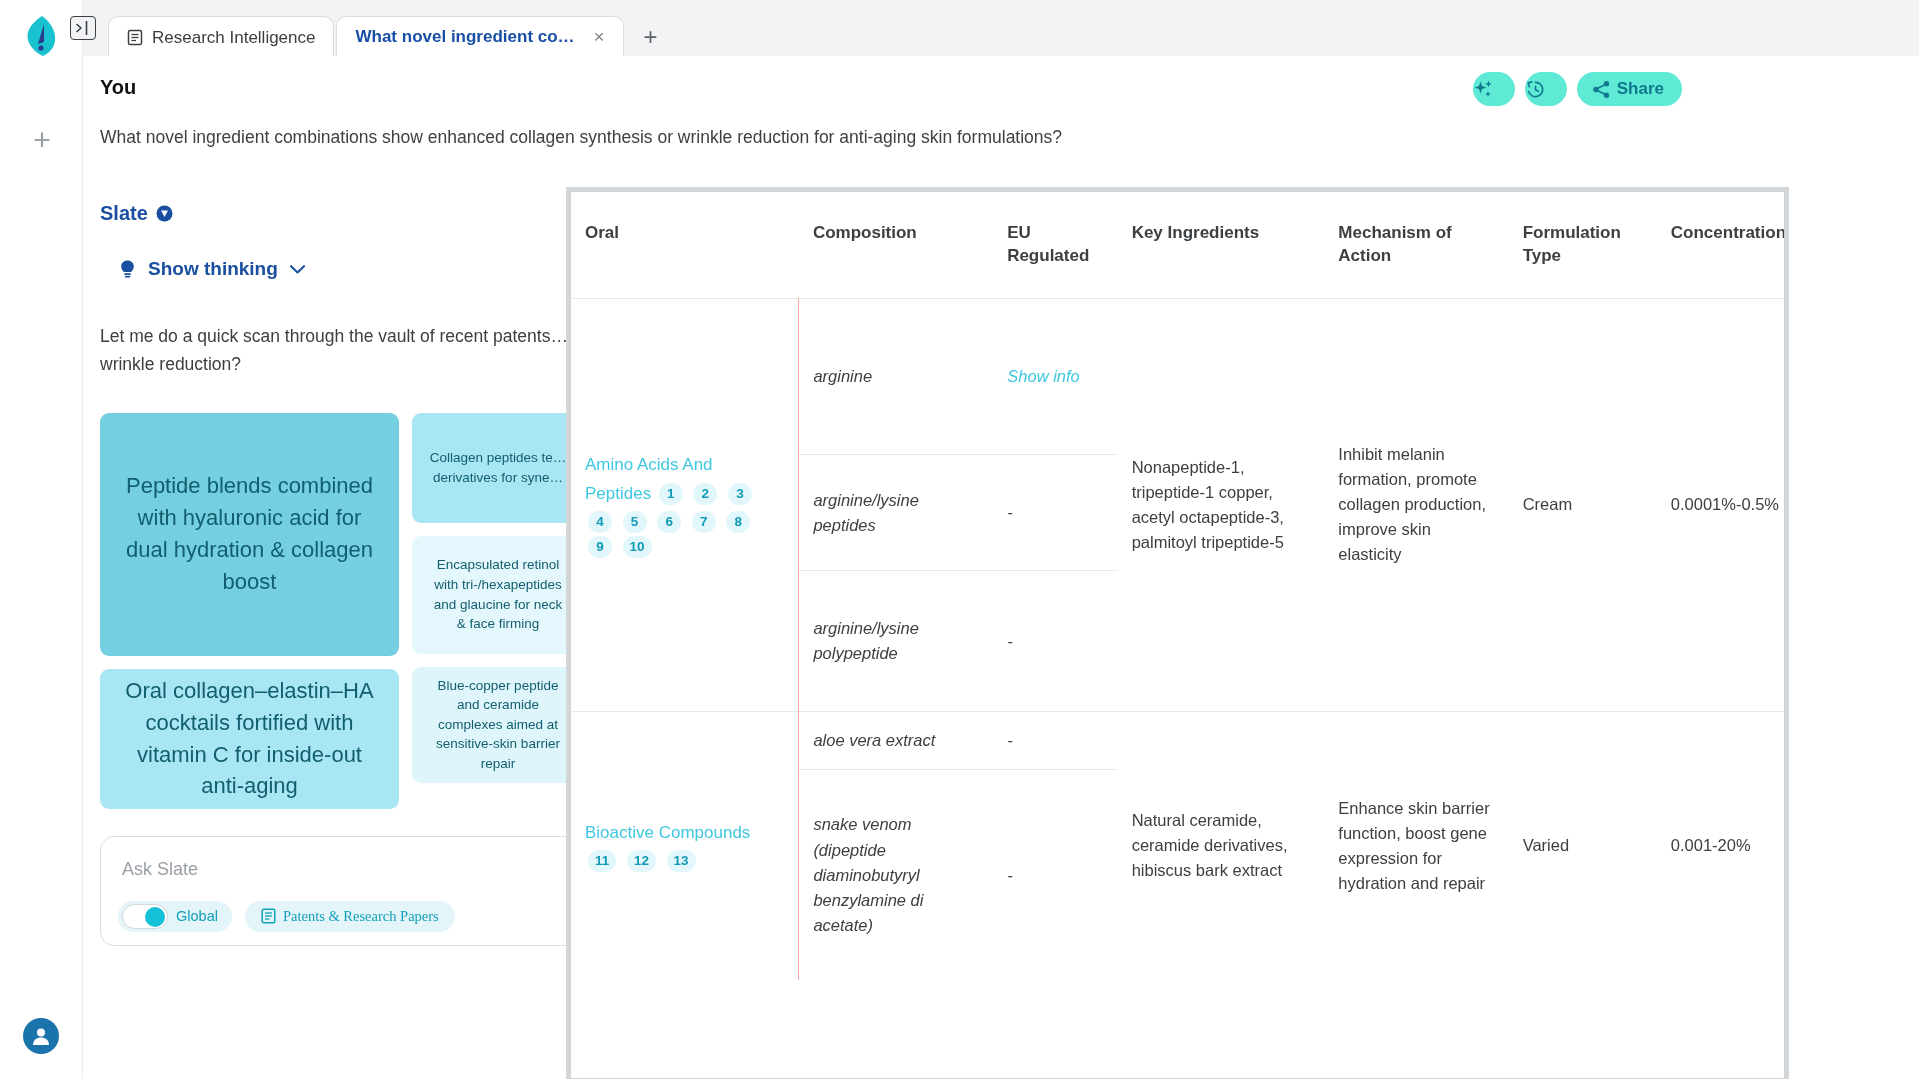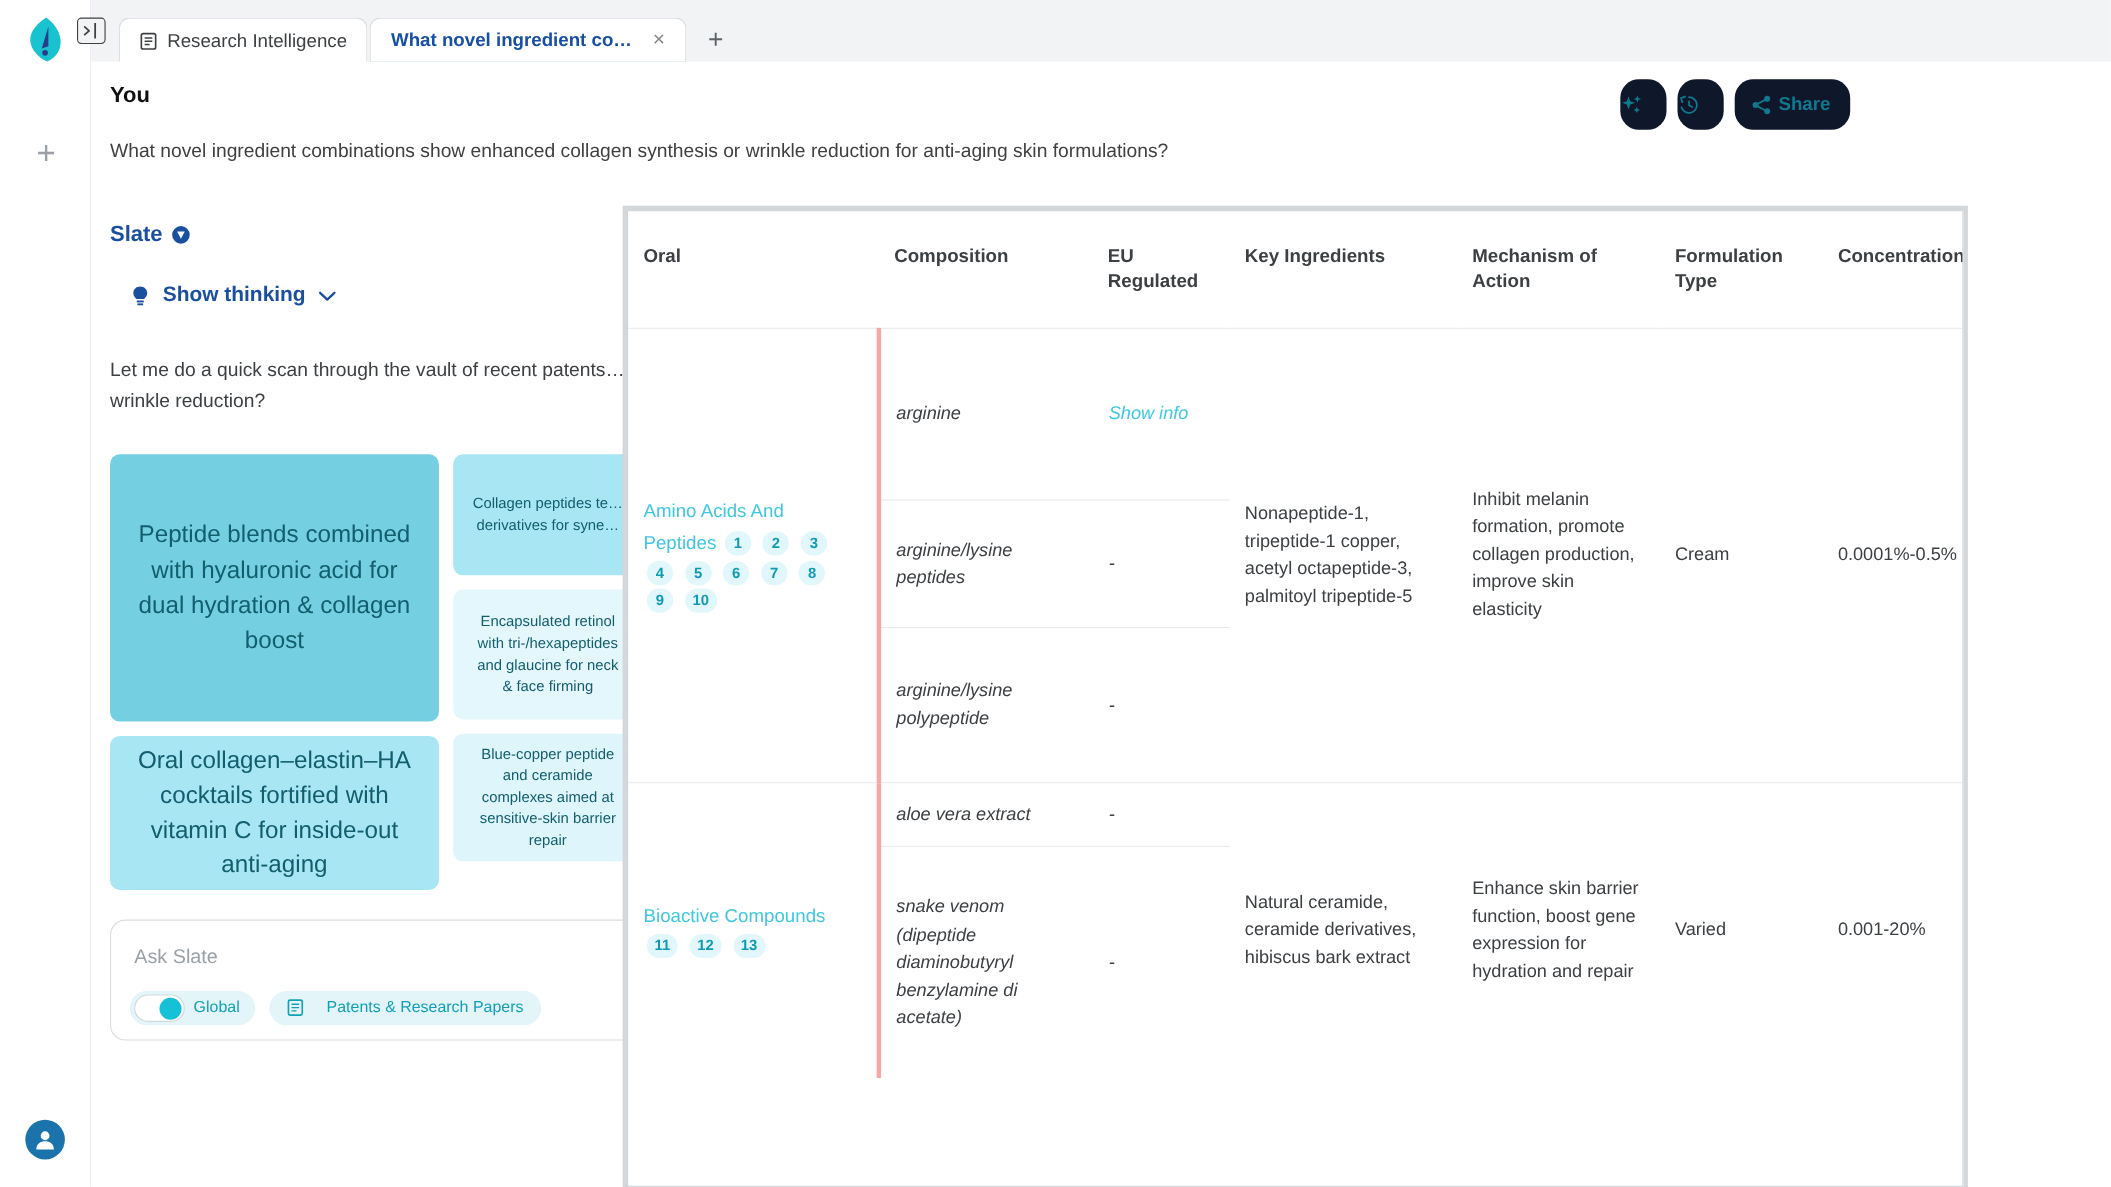--- a/index.html
+++ b/index.html
@@ -67,21 +67,21 @@
 
   
   #main {
     position: absolute; left: 83px; top: 56px; width: 1836px; height: 1023px;
     background: #ffffff;
   }
 
   
   #actions { position: absolute; right: 237px; top: 16px; display: flex; gap: 10px; }
   .pill {
-    height: 46px; border-radius: 17px; background: #0f172a;
+    height: 34px; border-radius: 17px; background: #5eead4;
     display: flex; align-items: center; justify-content: flex-start;
     cursor: pointer; color: #10798f; gap: 6px;
   }
   .pill.icon-only { width: 42px; }
   .pill.share { padding: 0 18px 0 15px; font-weight: bold; font-size: 17px; }
 
   
   #convo { position: absolute; left: 17px; top: 20px; width: 1180px; }
   .role-label { font-size: 20px; font-weight: bold; color: #111; margin: 0 0 25px 0; }
   .user-msg { font-size: 17.5px; color: #404040; line-height: 1.5; }
@@ -128,21 +128,21 @@
     font-size: 18px; color: #9aa0a6;
   }
   #composer-chips {
     position: absolute; left: 17px; bottom: 13px; display: flex; gap: 13px;
   }
   .chip {
     height: 31px; border-radius: 16px; background: #e3f5f8;
     display: flex; align-items: center; gap: 8px; padding: 0 14px 0 4px;
     font-size: 14.5px; color: #12a0b8; cursor: pointer;
   }
-  .chip.src { padding: 0 16px; gap: 21px; }
+  .chip.src { padding: 0 16px; gap: 7px; font-family: Liberation Serif, serif; }
   .toggle {
     width: 46px; height: 25px; border-radius: 13px; background: #ffffff;
     border: 1px solid #cfd8dc; position: relative; flex: none;
   }
   .toggle .knob {
     position: absolute; right: 2px; top: 2px;
     width: 20px; height: 20px; border-radius: 50%; background: #15c1d6;
   }
 
   
@@ -164,21 +164,21 @@
   table.grid th.cEU     { width: 100px; }
   table.grid th.cKey    { width: 166px; }
   table.grid th.cMech   { width: 148px; }
   table.grid th.cForm   { width: 119px; }
   table.grid th.cConc   { width: 180px; }
   table.grid td {
     font-size: 16.5px; color: #3c4043; vertical-align: middle;
     padding: 14px 18px 14px 14px; line-height: 1.52;
     border-top: 1px solid #e8eaed;
   }
-  td.topic-cell { border-right: 4px solid #fca5a5; vertical-align: middle; }
+  td.topic-cell { border-right: 1px solid #fca5a5; vertical-align: middle; }
   .grouprow > td { border-top: 1px solid #bdc1c6; }
   .topic-link { color: #3ec7e0; font-size: 17px; line-height: 1.7; }
   .cites { display: inline; }
   .cite {
     display: inline-flex; align-items: center; justify-content: center;
     min-width: 24px; height: 22px; padding: 0 7px; margin: 0 3px;
     border-radius: 11px; background: #e2f7fb; color: #0f9bb5;
     font-size: 13.5px; font-weight: bold; cursor: pointer;
     vertical-align: middle;
   }

